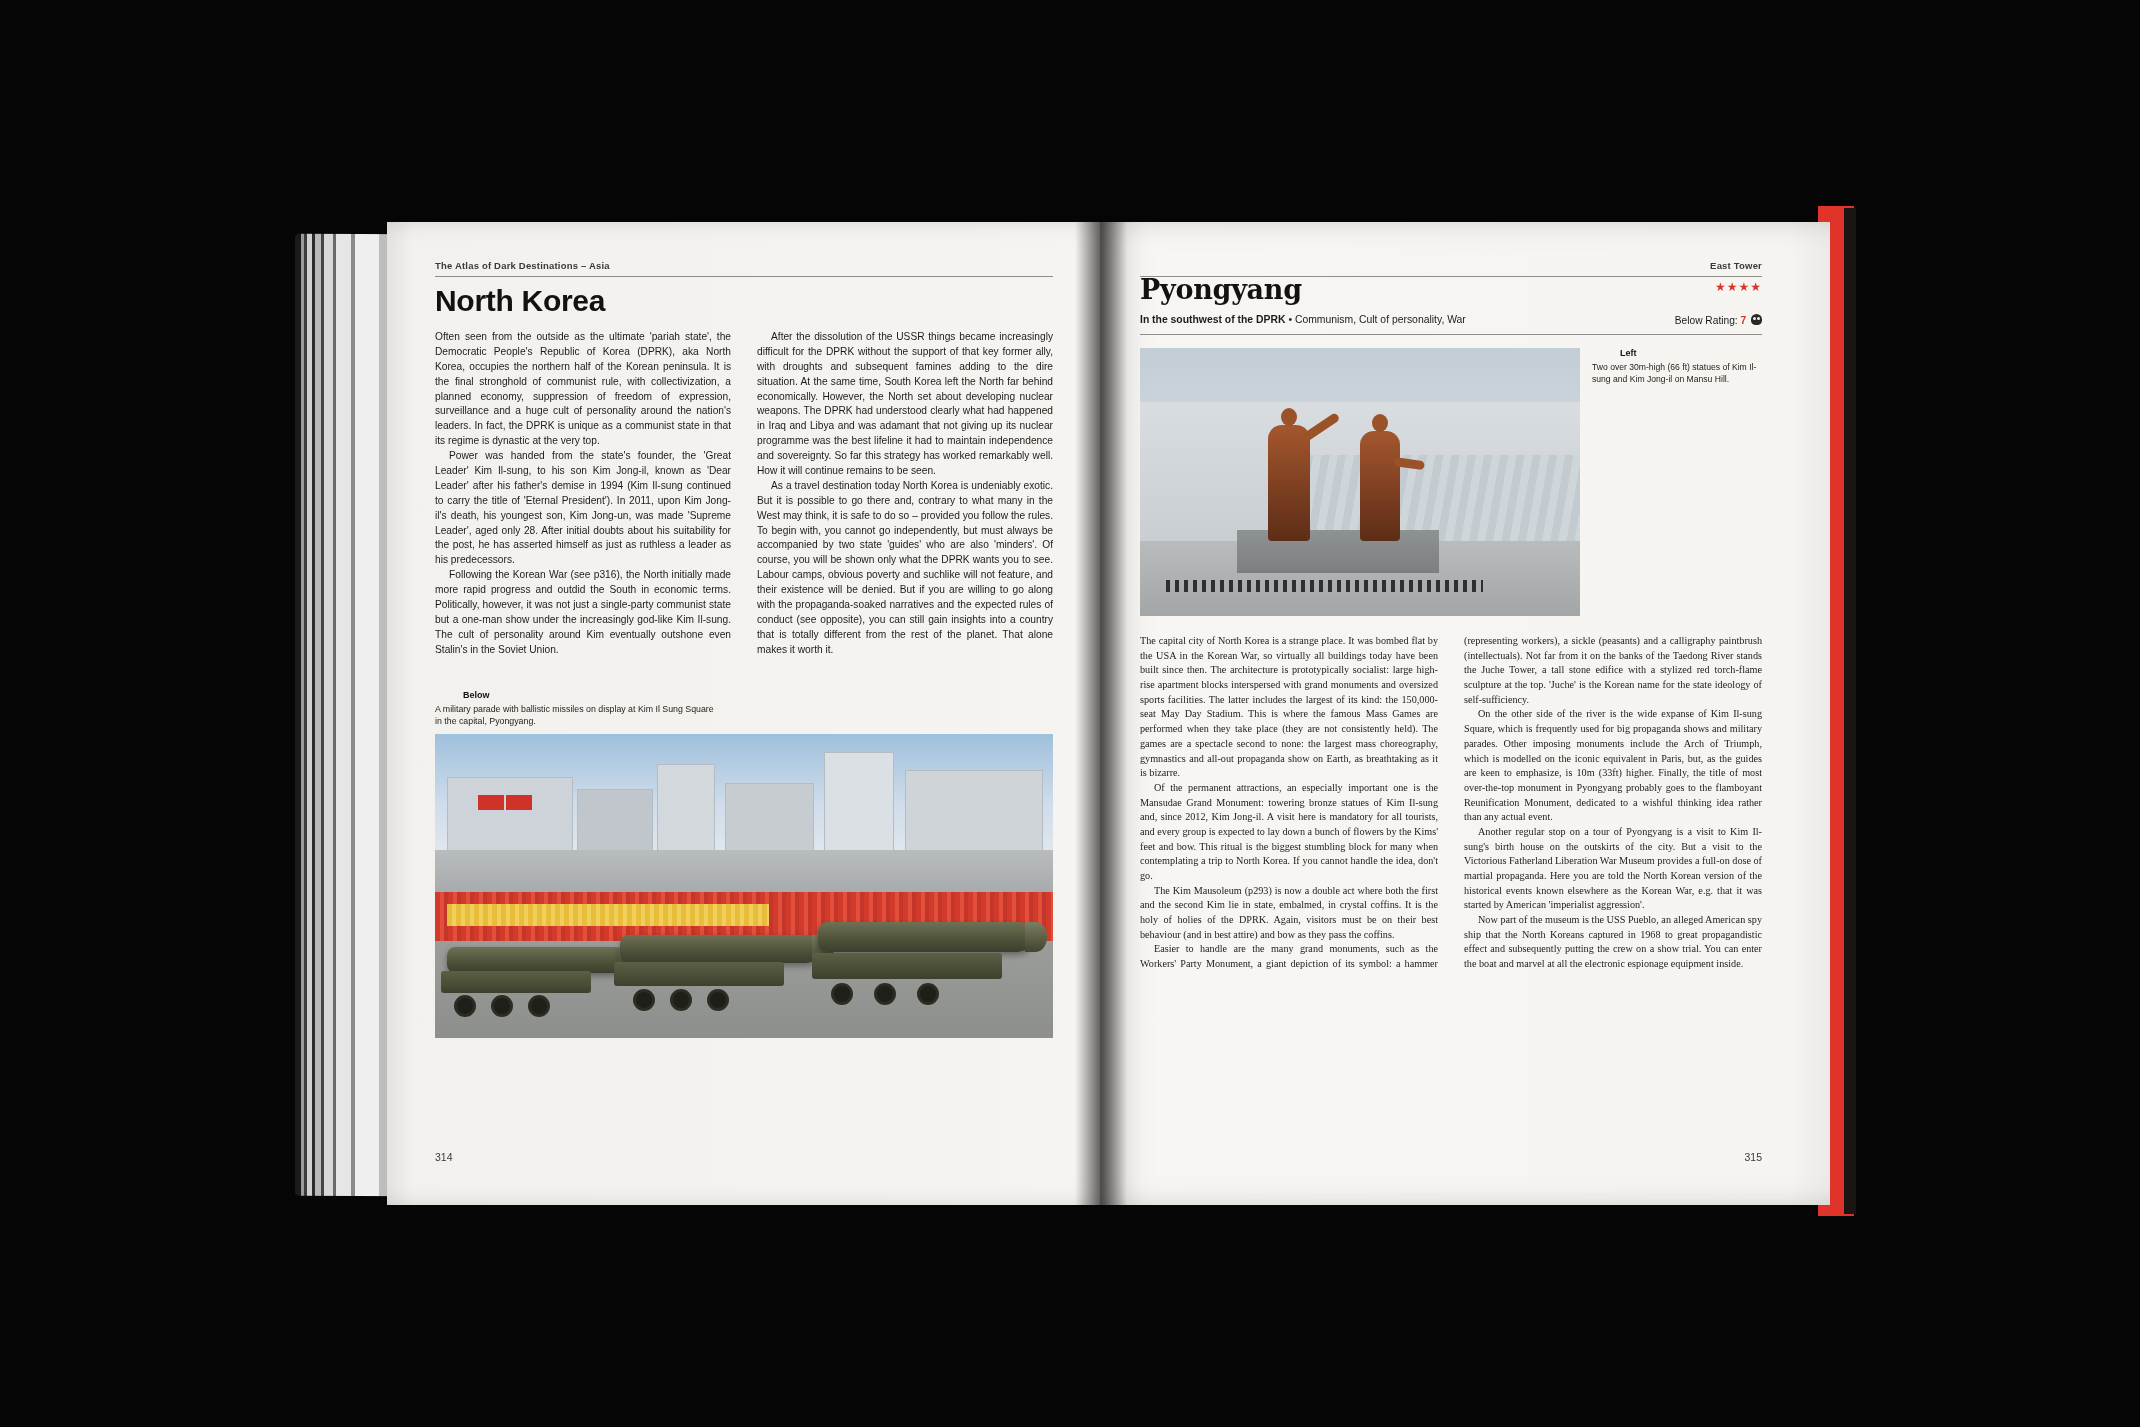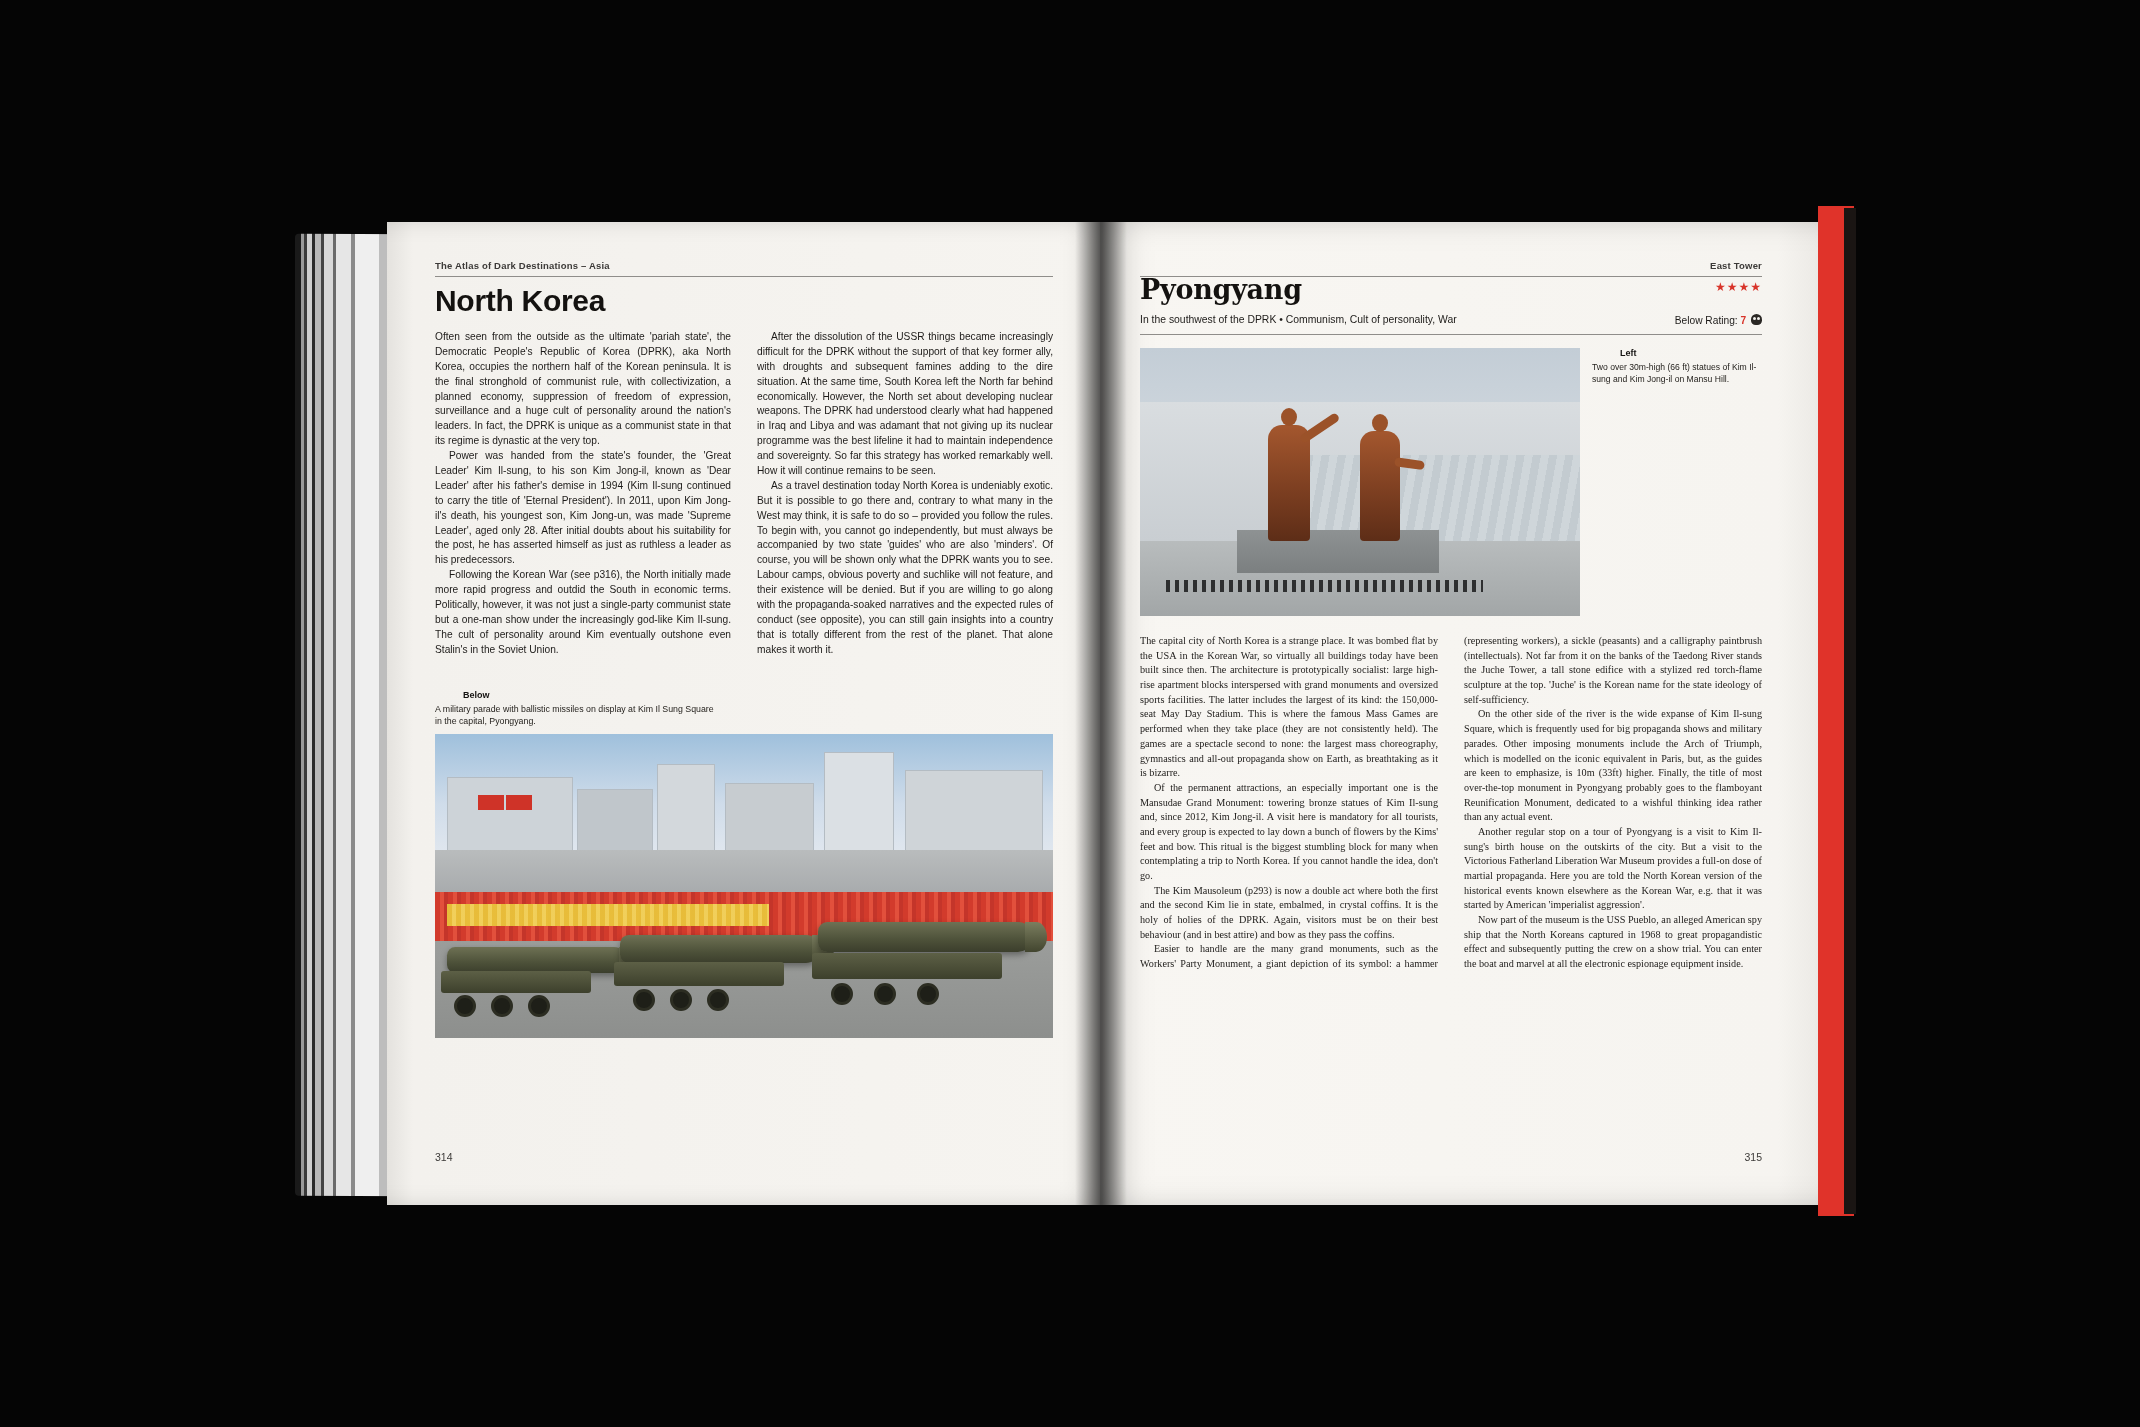--- a/index.html
+++ b/index.html
@@ -55,20 +55,21 @@
     border-top-left-radius: 4px;
     border-bottom-left-radius: 4px;
   }
 
   .page {
     position: absolute;
     top: 0;
     width: 718px;
     height: 983px;
     background: #f4f2ee;
+    padding-left: 12px;
   }
   .page-left {
     left: 92px;
     background: linear-gradient(90deg, #e4e2de 0px, #f3f1ed 26px, #f6f4f0 100%);
     box-shadow: inset -22px 0 34px -18px rgba(0,0,0,0.45);
   }
   .page-right {
     left: 805px;
     background: linear-gradient(270deg, #eceae6 0px, #f6f4f0 40px, #f8f6f2 100%);
     box-shadow: inset 26px 0 40px -20px rgba(0,0,0,0.5);
@@ -251,21 +252,21 @@
     font-family: "DejaVu Serif", serif;
     letter-spacing: -0.01em;
   }
   .subtitle {
     position: absolute;
     top: 92px;
     left: 0;
     font-size: 10.4px;
     color: #1d1b19;
   }
-  .subtitle b { font-weight: normal; }
+  .subtitle b { font-weight: bold; }
 
   .stars {
     position: absolute;
     top: 58px;
     right: 0;
     font-size: 12px;
     color: #d8342a;
     letter-spacing: 1px;
   }
   .dark-rating {

